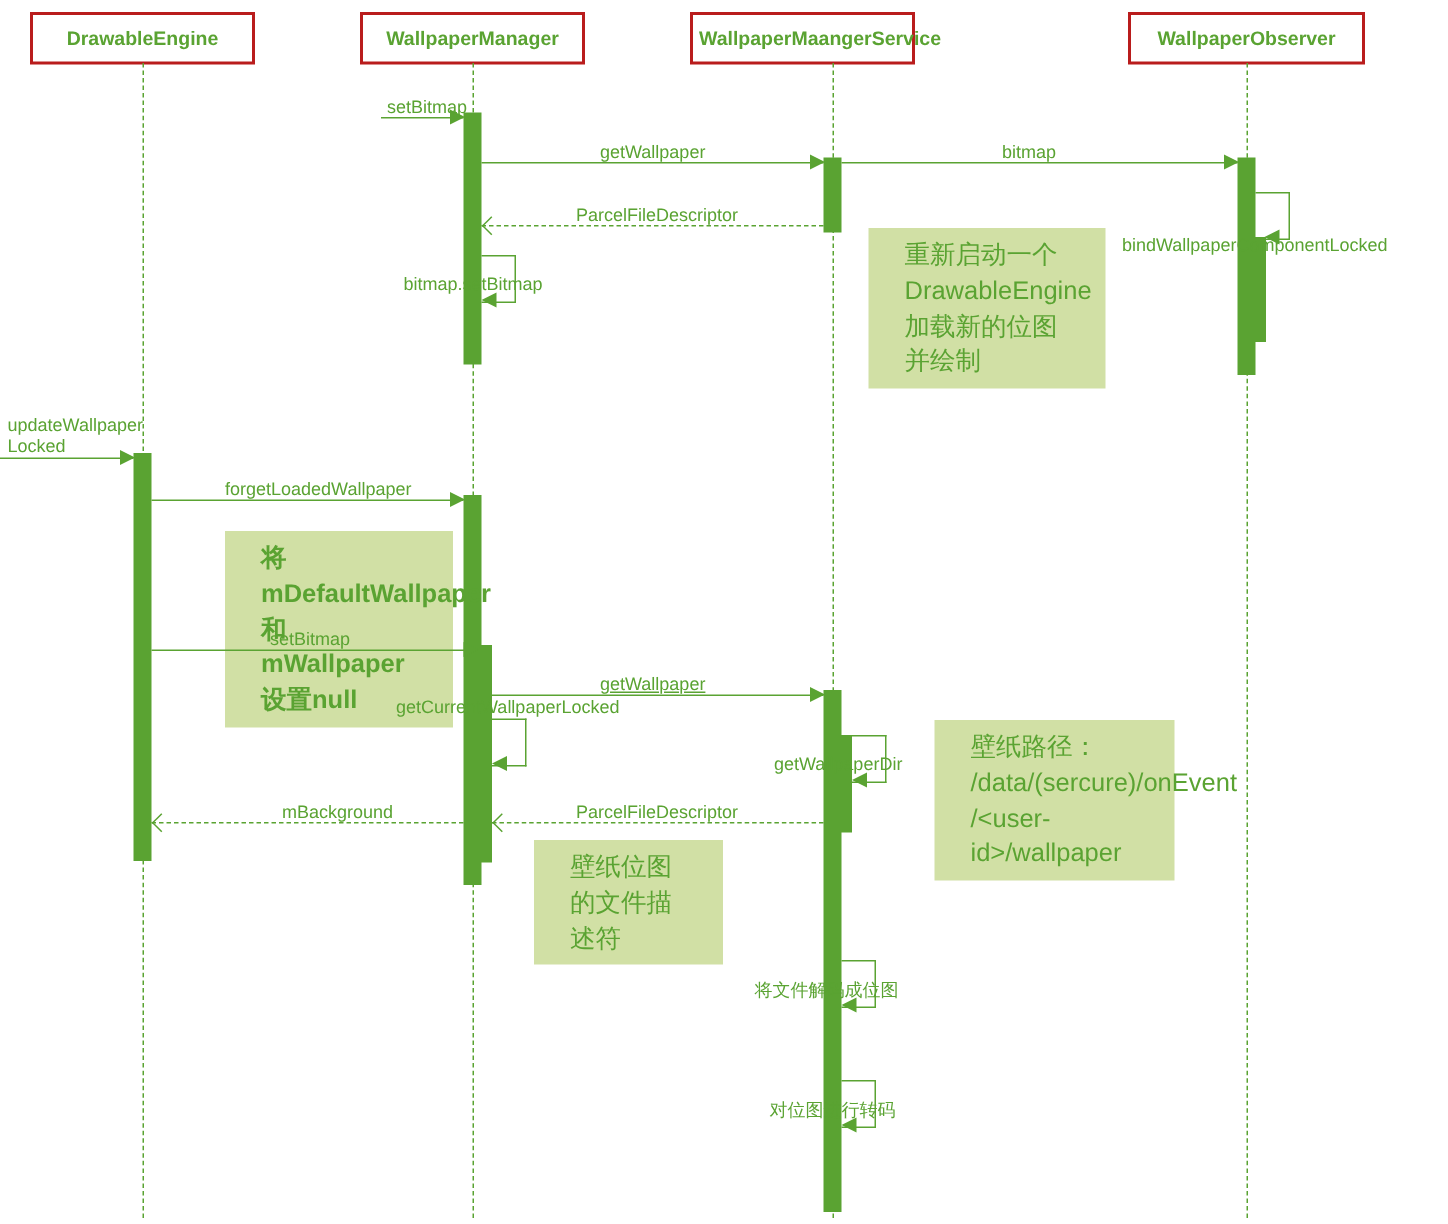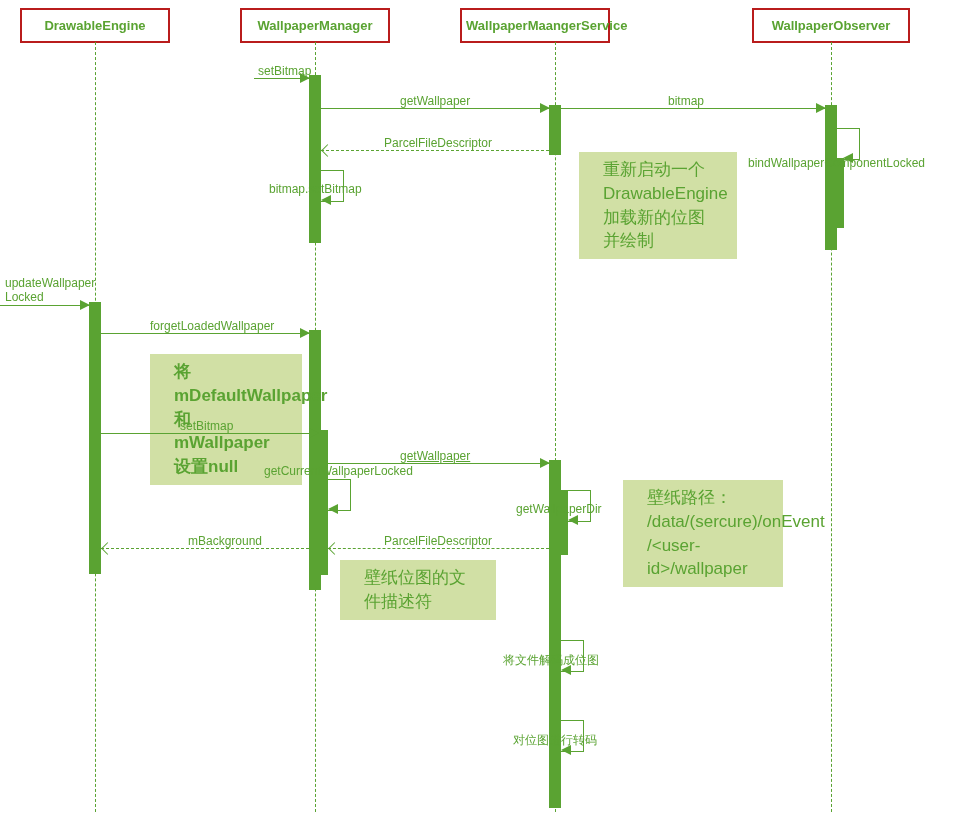--- a/index.html
+++ b/index.html
@@ -181,21 +181,21 @@
 <div class="msg-label" style="left:264px; top:464px;">getCurrentWallpaperLocked</div>
 
 <div class="arrow-dashed" style="left:101px; top:548px; width:208px;"></div>
 <div class="open-arrow-left" style="left:103px; top:544px;"></div>
 <div class="msg-label" style="left:162px; top:534px;margin-left:26px;">mBackground</div>
 
 <div class="arrow-dashed" style="left:328px; top:548px; width:221px;"></div>
 <div class="open-arrow-left" style="left:330px; top:544px;"></div>
 <div class="msg-label" style="left:384px; top:534px;">ParcelFileDescriptor</div>
 
-<div class="note-box" style="left:340px; top:560px; width:156px;">壁纸位图的文件描述符</div>
+<div class="note-box" style="left:356px; top:560px; width:126px;">壁纸位图的文件描述符</div>
 
 <div class="self-loop" style="left:561px; top:640px; width:22px; height:30px;"></div>
 <div class="arrow-head-left" style="left:561px; top:665px;"></div>
 <div class="msg-label" style="left:503px; top:652px;">将文件解码成位图</div>
 
 <div class="self-loop" style="left:561px; top:720px; width:22px; height:30px;"></div>
 <div class="arrow-head-left" style="left:561px; top:745px;"></div>
 <div class="msg-label" style="left:513px; top:732px;">对位图进行转码</div>
 
 </body></html>

